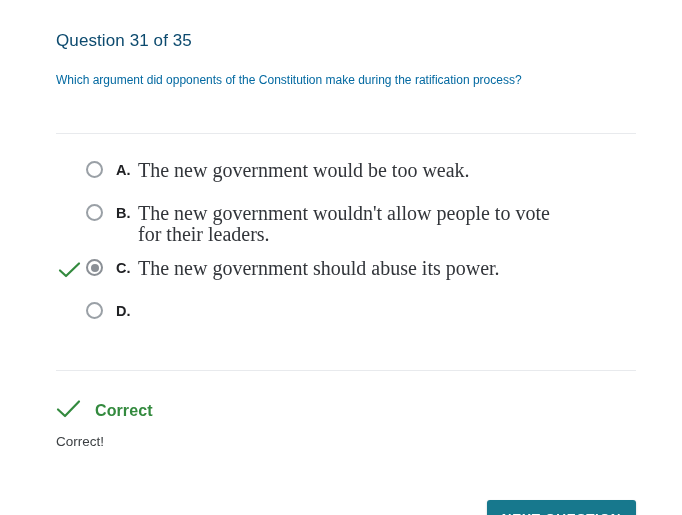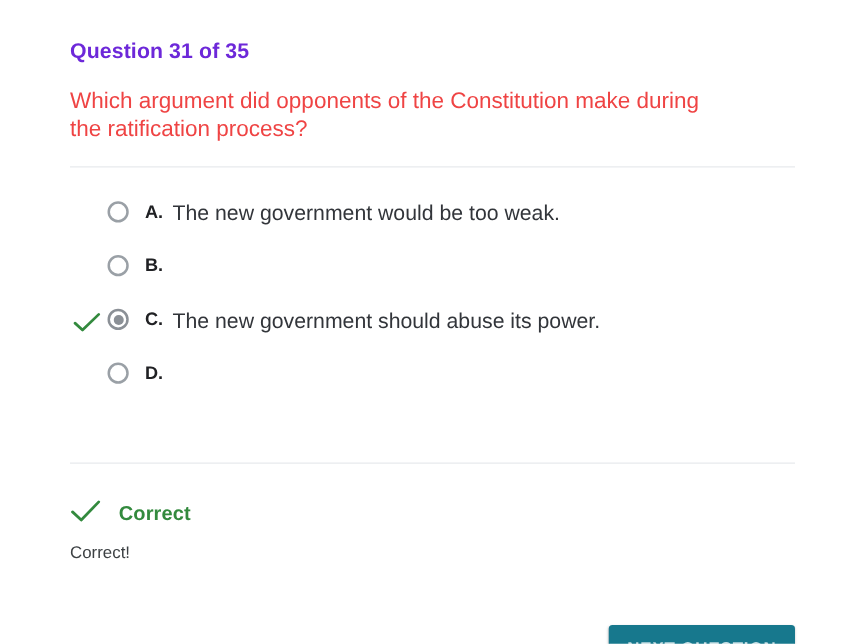--- a/index.html
+++ b/index.html
@@ -25,33 +25,33 @@
     background: #ffffff;
     box-sizing: border-box;
   }
 
   
   .question-header {
     position: absolute;
     left: 56px;
     top: 31px;
     font-size: 17px;
-    font-weight: bold;
-    color: #6d28d9;
+    font-weight: normal;
+    color: #0c4a6e;
     letter-spacing: 0.1px;
   }
 
   .question-text {
     position: absolute;
     left: 56px;
     top: 69px;
     width: 520px;
-    font-size: 18px;
+    font-size: 12px;
     line-height: 23px;
-    color: #ef4444;
+    color: #0369a1;
   }
 
   
   .divider {
     position: absolute;
     left: 56px;
     width: 580px;
     height: 1px;
     background: #e8eaed;
   }
@@ -116,24 +116,25 @@
     font-size: 14.5px;
     font-weight: bold;
     color: #202124;
     line-height: 21px;
     width: 17px;
   }
 
   .option-text {
     flex: 1 1 auto;
     margin-left: 5px;
-    font-size: 17px;
+    font-size: 20px;
     line-height: 21px;
     color: #32353a;
     max-width: 440px;
+    font-family: Liberation Serif, serif;
   }
 
   
   .feedback {
     position: absolute;
     left: 56px;
     top: 399px;
     display: flex;
     align-items: center;
   }
@@ -188,20 +189,21 @@
       <div class="option-mark"></div>
       <div class="radio"></div>
       <div class="option-letter">A.</div>
       <div class="option-text">The new government would be too weak.</div>
     </div>
 
     <div class="option-row">
       <div class="option-mark"></div>
       <div class="radio"></div>
       <div class="option-letter">B.</div>
+      <div class="option-text">The new government wouldn't allow people to vote for their leaders.</div>
     </div>
 
     <div class="option-row">
       <div class="option-mark">
         <svg width="24" height="18" viewBox="0 0 24 18" aria-hidden="true">
           <path d="M2 9.5 L8 15 L21 2.5" fill="none" stroke="#338a3e" stroke-width="2.2" stroke-linecap="round" stroke-linejoin="round"></path>
         </svg>
       </div>
       <div class="radio selected"></div>
       <div class="option-letter">C.</div>

